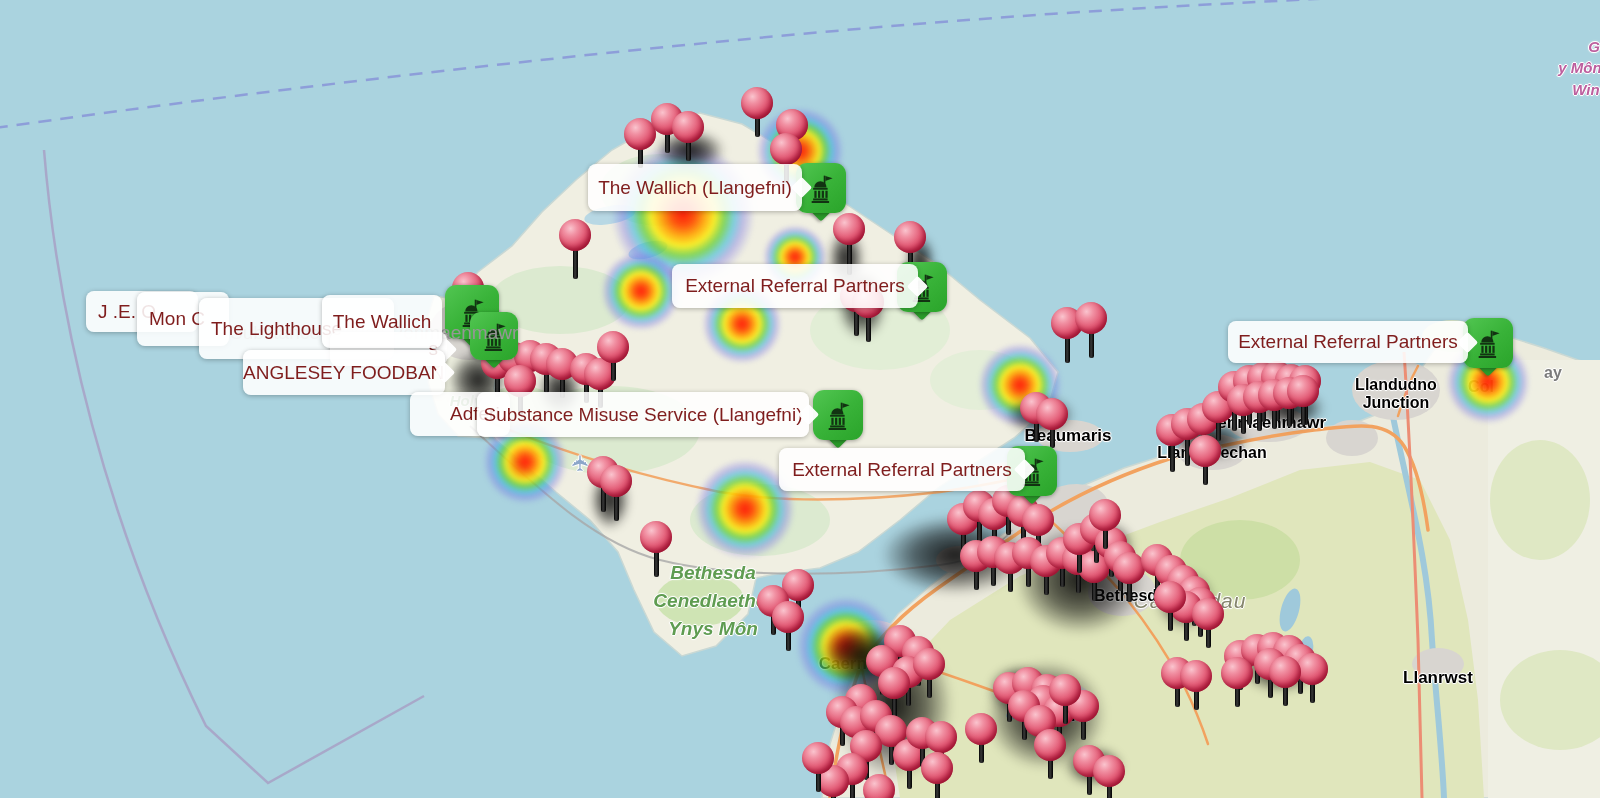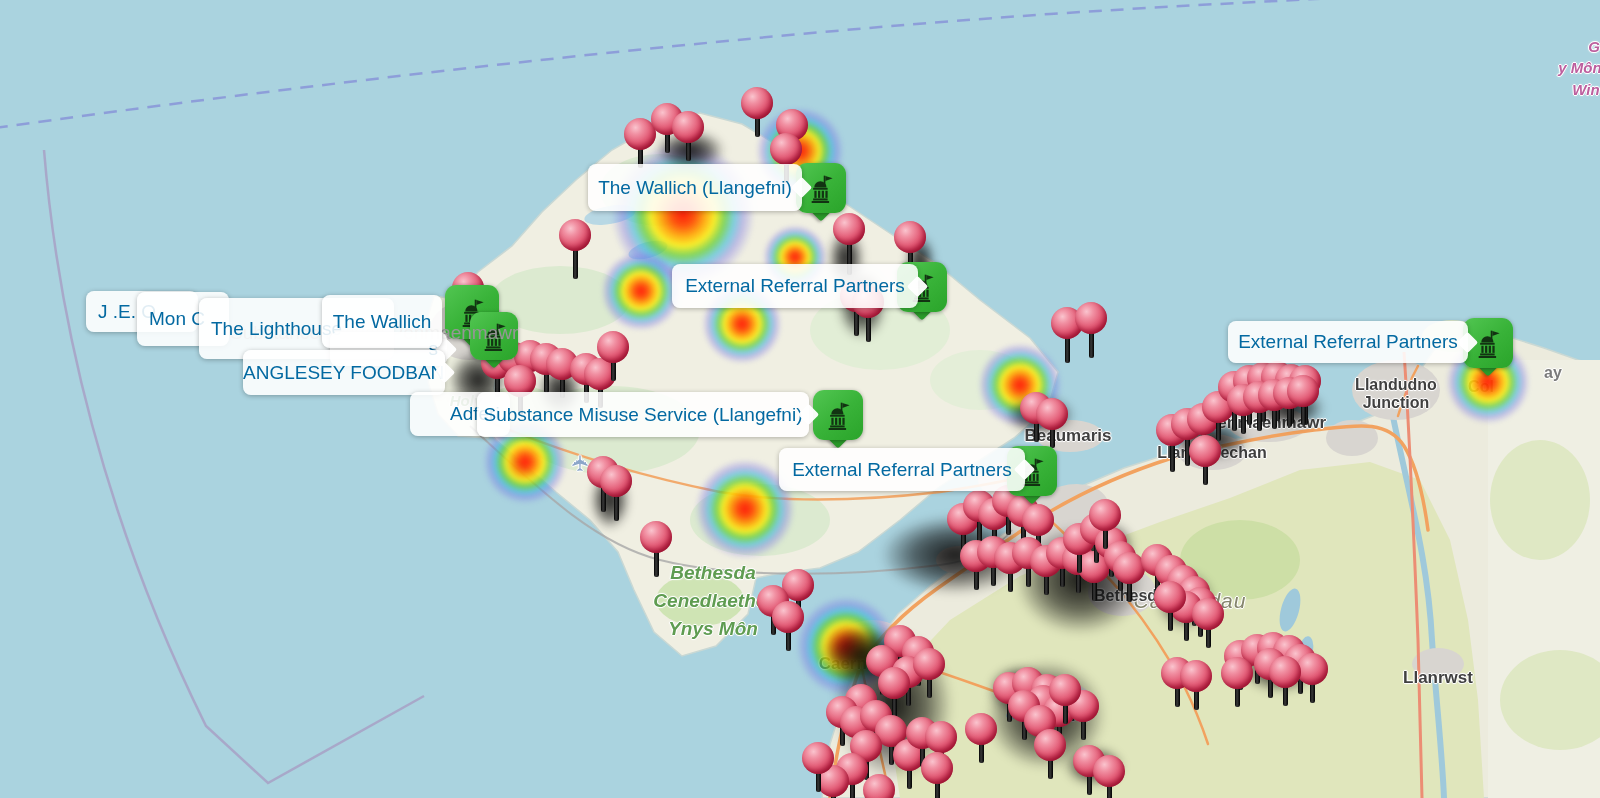--- a/index.html
+++ b/index.html
@@ -1,38 +1,38 @@
 <!DOCTYPE html>
 <html><head>
 <meta charset="utf-8">
 <style>
   html,body{margin:0;padding:0;background:#9db8c2}
   #map{position:relative;width:1600px;height:798px;overflow:hidden;background:#aad3df;font-family:"Liberation Sans",sans-serif}
   .layer{position:absolute;left:0;top:0;width:100%;height:100%}
-  .maplabel{position:absolute;color:#404040;white-space:nowrap;
+  .maplabel{position:absolute;color:#000000;white-space:nowrap;
     text-shadow:1px 0 0 #fff,-1px 0 0 #fff,0 1px 0 #fff,0 -1px 0 #fff,0 0 3px #fff}
   .heatspot{position:absolute;border-radius:50%;filter:blur(2px);
     background:radial-gradient(closest-side,rgba(255,20,0,.95) 0%,rgba(255,72,0,.93) 16%,
     rgba(255,158,0,.90) 30%,rgba(252,238,10,.85) 44%,rgba(94,204,47,.75) 58%,
     rgba(47,187,223,.60) 71%,rgba(112,106,228,.40) 83%,rgba(112,106,228,0) 100%)}
   .smudge{position:absolute;filter:blur(4px);
     background:radial-gradient(closest-side,rgba(8,8,8,.92),rgba(8,8,8,.55) 55%,rgba(8,8,8,0) 100%)}
   .pin{position:absolute}
   .pin .stem{position:absolute;background:linear-gradient(90deg,#000,#3a3a3a 40%,#000);border-radius:2px}
   .pin .ball{position:absolute;border-radius:50%;
     background:radial-gradient(circle at 36% 30%,#fac4ce 0%,#f191a3 22%,#e4607a 48%,#cf3256 72%,#a81a3a 92%);
     box-shadow:inset -2px -3px 5px rgba(120,0,25,.55)}
   .gmarker{position:absolute}
   .gmarker .pt{position:absolute;background:#2a9b2a;transform:rotate(45deg);border-radius:3px;
     box-shadow:0 2px 3px rgba(0,0,0,.30)}
   .gmarker .sq{position:absolute;left:0;top:0;right:0;bottom:0;border-radius:11px;
     background:linear-gradient(140deg,#52c652 0%,#39b339 50%,#2aa42a 100%);
     box-shadow:0 1px 4px rgba(0,0,0,.35);display:flex;align-items:center;justify-content:center}
   .tooltip{position:absolute;background:rgba(255,255,255,.88);border-radius:8px;
-    box-shadow:0 1px 5px rgba(0,0,0,.28);color:#0369a1;font-size:19px;
+    box-shadow:0 1px 5px rgba(0,0,0,.28);color:#7f1d1d;font-size:19px;
     display:flex;align-items:center;white-space:nowrap;z-index:40}
   .tooltip .txt{width:100%;overflow:hidden}
   .tooltip.c .txt{text-align:center}
   .tooltip.l .txt{text-align:left;padding-left:12px}
   .tooltip.r .txt{text-align:right;padding-right:9px}
   .tarrow{position:absolute;right:-7px;top:50%;width:15px;height:15px;margin-top:-7.5px;
     background:rgba(255,255,255,.96);transform:rotate(45deg);border-radius:2px}
   .ghostlabel{position:absolute;color:#969696;font-size:19px;white-space:nowrap;z-index:39}
   #labels{z-index:2}#heat{z-index:3}#smudges{z-index:4}#pins{z-index:5}#markers{z-index:6}#tooltips{z-index:7}
 </style>

